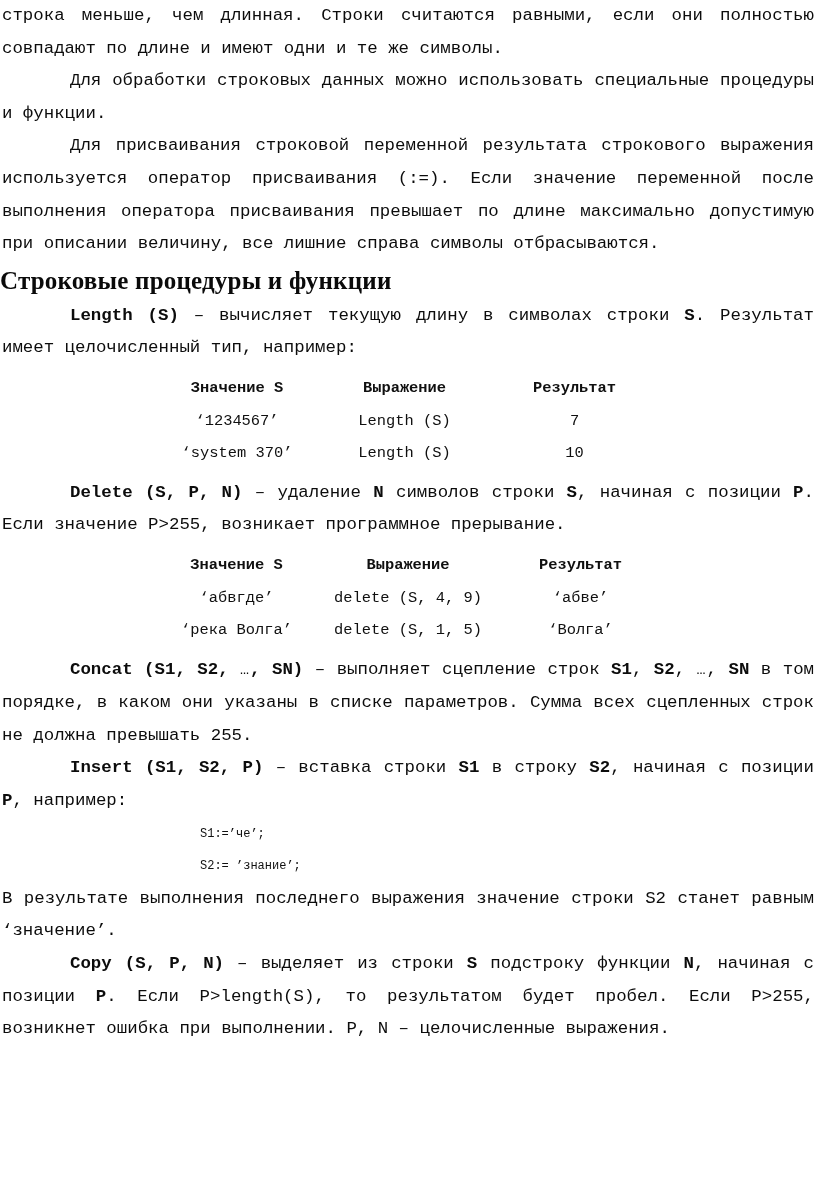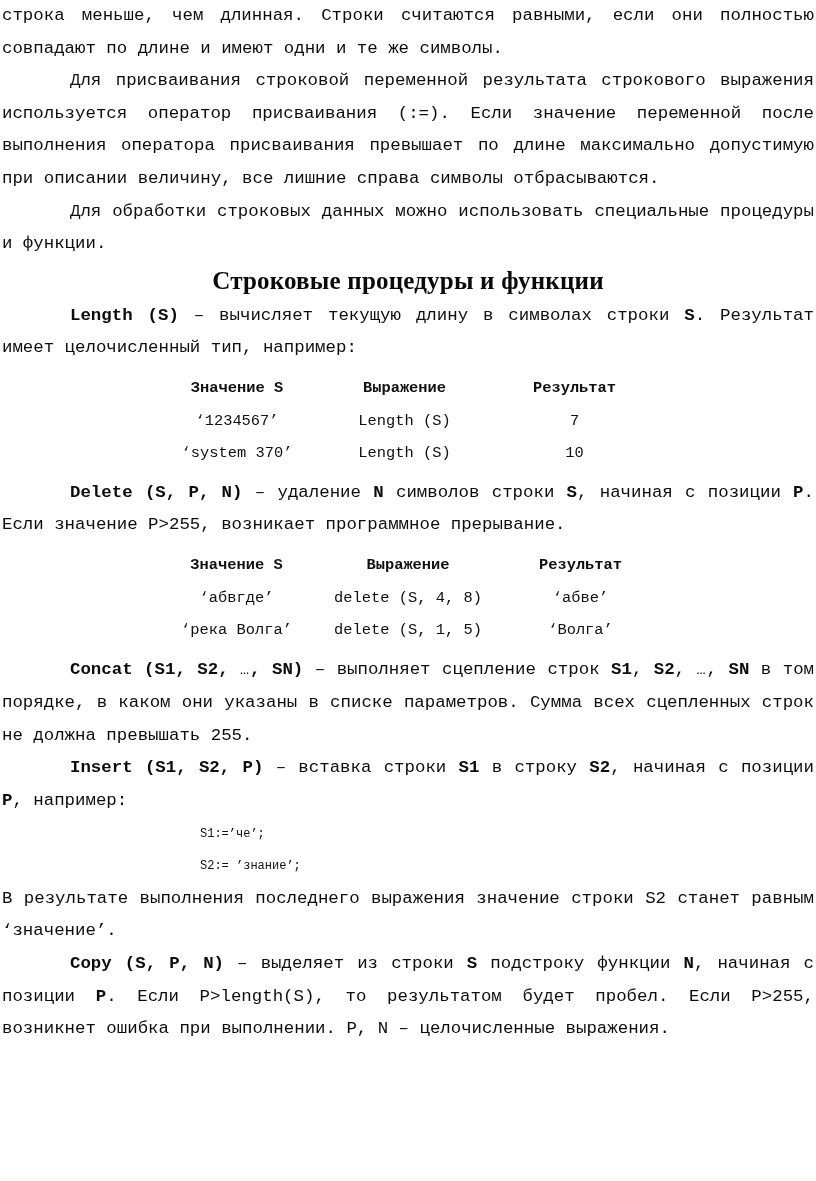--- a/index.html
+++ b/index.html
@@ -35,21 +35,20 @@
   .body-text.indent {
     text-indent: 68px;
   }
   .body-text b, .bold {
     font-weight: bold;
   }
   .heading {
     font-family: "Liberation Serif", "DejaVu Serif", serif;
     font-size: 25px;
     font-weight: bold;
-    text-align: center;
     line-height: 34px;
     margin: 0;
     padding: 3px 0 2px 0;
     color: #0a0a0a;
     letter-spacing: 0.2px;
   }
   .spec-table {
     width: 100%;
     border-collapse: collapse;
     margin: 7px;
@@ -104,23 +103,23 @@
     letter-spacing: 1px;
   }
 </style>
 </head>
 <body>
 
 <div class="page">
 
   <p class="body-text"><span>строка меньше, чем длинная. Строки считаются равными, если</span> <span>они полностью совпадают по длине и имеют одни и те же символы.</span></p>
 
+  <p class="body-text indent">Для обработки строковых данных можно использовать специальные процедуры и функции.</p>
+
   <p class="body-text indent">Для присваивания строковой переменной результата строкового выражения используется оператор присваивания (:=). Если значение переменной после выполнения оператора присваивания превышает по длине максимально допустимую при описании величину, все лишние справа символы отбрасываются.</p>
-
-  <p class="body-text indent">Для обработки строковых данных можно использовать специальные процедуры и функции.</p>
 
   <h2 class="heading">Строковые процедуры и функции</h2>
 
   <p class="body-text indent"><b>Length (S)</b><span> – </span><span>вычисляет текущую длину в символах строки </span><b>S</b><span>. Результат имеет целочисленный тип, например:</span></p>
 
   <div class="table-wrap t1">
     <table class="spec-table">
       <colgroup>
         <col class="col-pad-left">
           <col class="col-a">
@@ -173,21 +172,21 @@
           <th>Значение S</th>
           <th>Выражение</th>
           <th>Результат</th>
           <th></th>
         </tr>
       </thead>
       <tbody>
         <tr>
           <td></td>
           <td>‘абвгде’</td>
-          <td>delete (S, 4, 8)</td>
+          <td>delete (S, 4, 9)</td>
           <td>‘абве’</td>
           <td></td>
         </tr>
         <tr>
           <td></td>
           <td>‘река Волга’</td>
           <td>delete (S, 1, 5)</td>
           <td>‘Волга’</td>
           <td></td>
         </tr>

